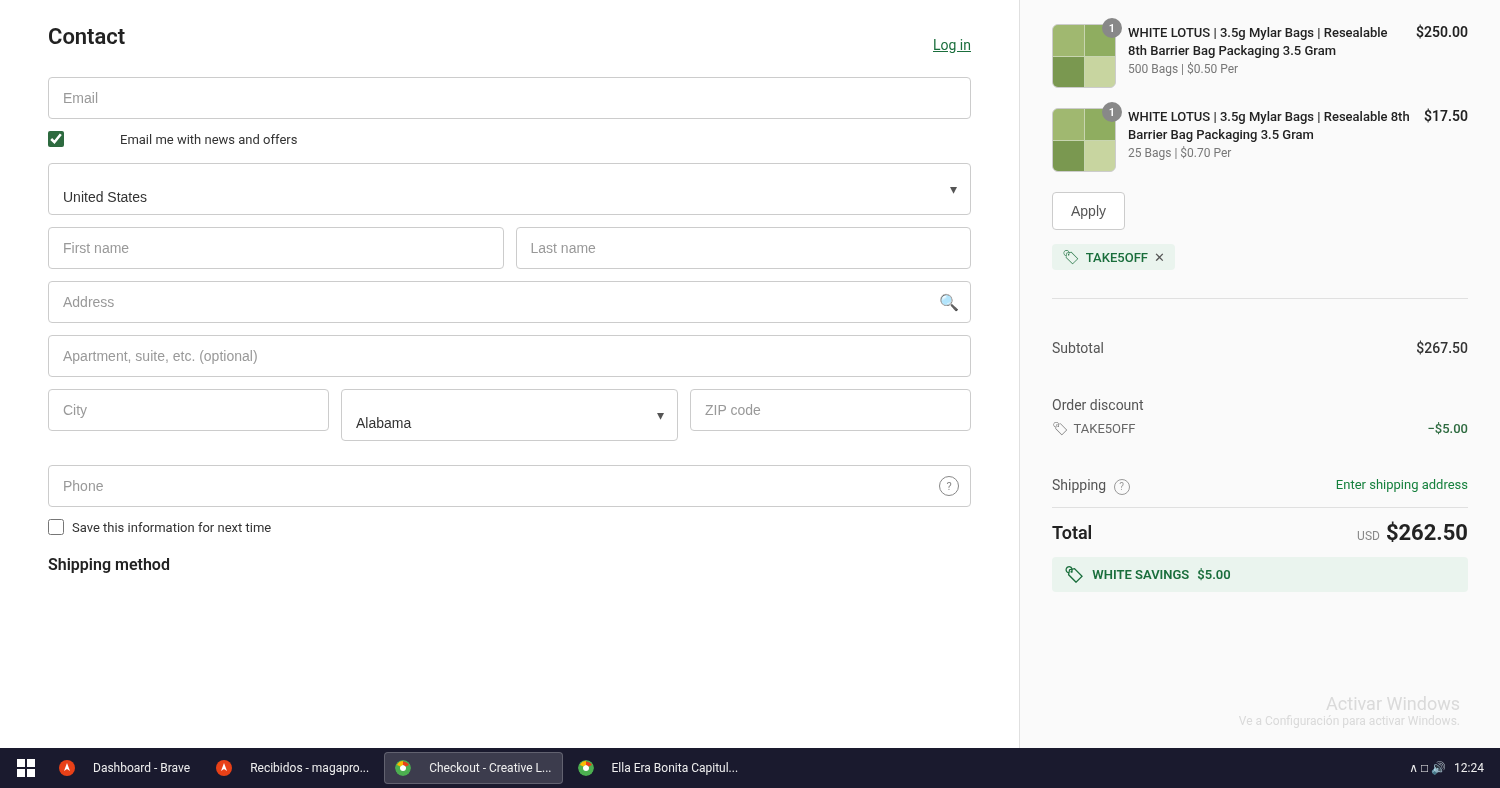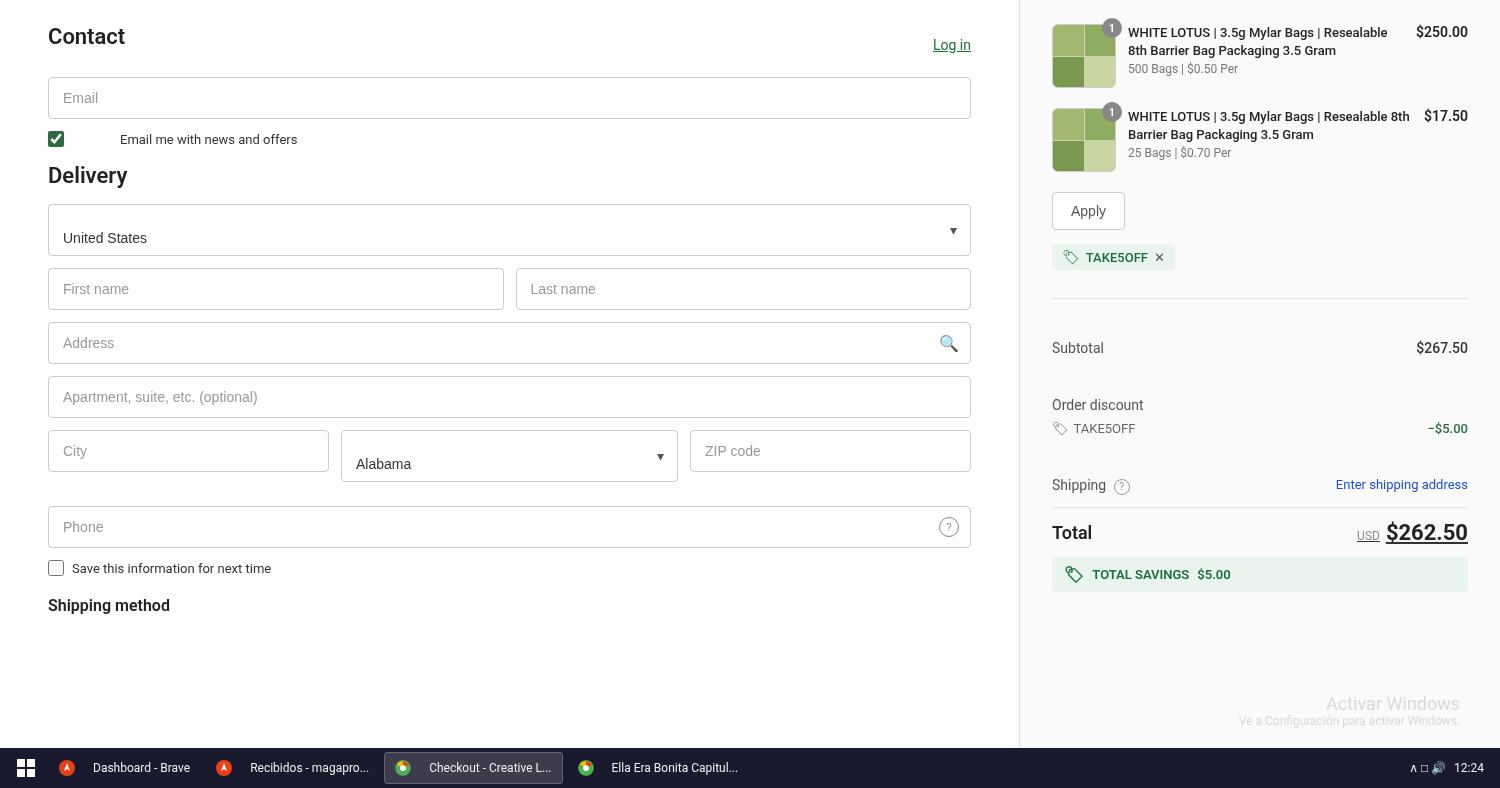--- a/index.html
+++ b/index.html
@@ -83,29 +83,29 @@
     .apply-btn { border: 1px solid #ccc; border-radius: 4px; padding: 10px 18px; background: #fff; font-size: 14px; cursor: pointer; color: #555; font-weight: 500; }
 
     
     .discount-tag { display: inline-flex; align-items: center; gap: 6px; background: #eaf4ee; color: #1a6e3c; border-radius: 4px; padding: 5px 10px; font-size: 13px; font-weight: 500; margin-bottom: 16px; }
     .tag-remove { cursor: pointer; color: #555; font-size: 13px; }
 
     
     .summary-row { display: flex; justify-content: space-between; align-items: flex-start; margin-bottom: 8px; font-size: 14px; color: #555; margin-top: 41px; }
     .summary-row .label { color: #555; }
     .summary-row .value { color: #333; font-weight: 500; }
-    .summary-row .shipping-note { color: #1d4ed8; font-size: 13px; }
+    .summary-row .shipping-note { color: #15803d; font-size: 13px; }
     .discount-sub-row { display: flex; justify-content: space-between; align-items: center; font-size: 13px; color: #666; margin-bottom: 8px; padding-left: 0; }
     .discount-sub-label { display: flex; align-items: center; gap: 5px; }
 
     .divider { border: none; border-top: 1px solid #e0e0e0; margin: 12px 0; }
 
     .total-row { display: flex; justify-content: space-between; align-items: center; margin-bottom: 12px; }
     .total-label { font-size: 18px; font-weight: 600; color: #222; }
-    .total-value-wrap { display: flex; align-items: baseline; gap: 6px; text-decoration: underline; }
+    .total-value-wrap { display: flex; align-items: baseline; gap: 6px; }
     .total-currency { font-size: 12px; color: #888; text-transform: uppercase; }
     .total-value { font-size: 22px; font-weight: 700; color: #222; }
 
     
     .savings-row { display: flex; align-items: center; gap: 8px; background: #eaf4ee; border-radius: 4px; padding: 8px 12px; font-size: 13px; color: #1a6e3c; font-weight: 600; }
     .savings-icon { font-size: 16px; }
 
     
     .watermark { position: fixed; bottom: 60px; right: 40px; text-align: right; opacity: 0.7; }
     .watermark-title { font-size: 18px; color: #ccc; }
@@ -142,21 +142,20 @@
 
     <div class="field-group">
       <input class="form-input" type="email" placeholder="Email" style="">
     </div>
 
     <div class="checkbox-row">
       <input type="checkbox" id="newsletter" checked="" style="">
       <label for="newsletter">Email me with news and offers</label>
     </div>
 
-    <h2 class="section-title">Delivery</h2>
 
     <div class="field-group field-with-label">
       <span class="field-label">Country/Region</span>
       <div class="select-wrapper">
         <select>
           <option>United States</option>
         </select>
       </div>
     </div>
 
@@ -303,21 +302,21 @@
       <span class="total-label">Total</span>
       <div class="total-value-wrap">
         <span class="total-currency">USD</span>
         <span class="total-value">$262.50</span>
       </div>
     </div>
 
     
     <div class="savings-row">
       <span class="savings-icon">🏷</span>
-      <span>TOTAL SAVINGS</span>
+      <span>WHITE SAVINGS</span>
       <span>$5.00</span>
     </div>
 
   </div>
 </div>
 
 <div class="watermark">
   <div class="watermark-title">Activar Windows</div>
   <div class="watermark-sub">Ve a Configuración para activar Windows.</div>
 </div>

